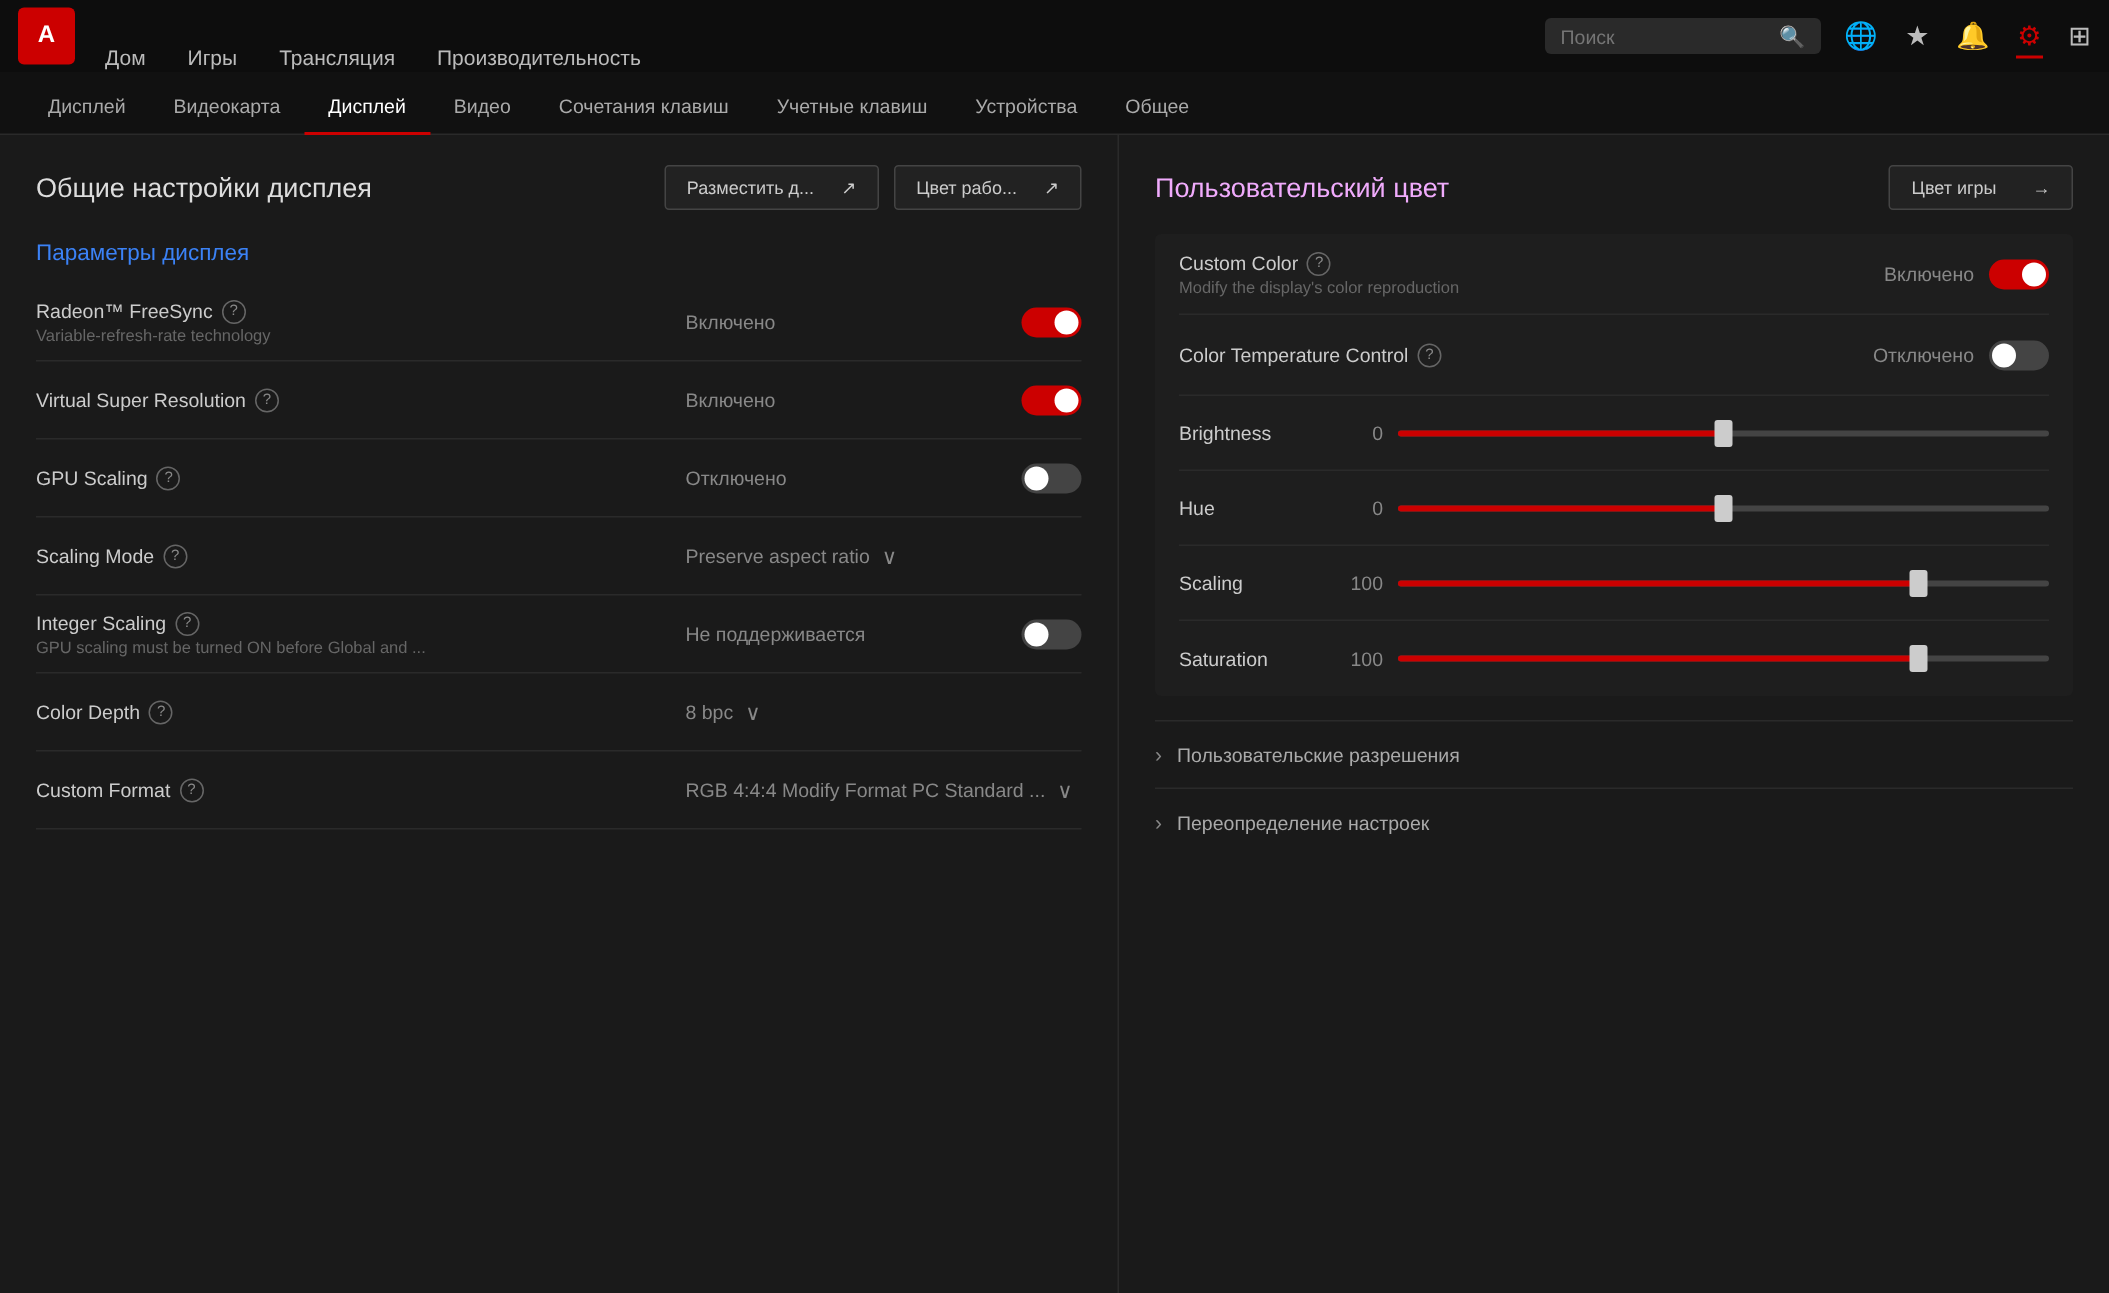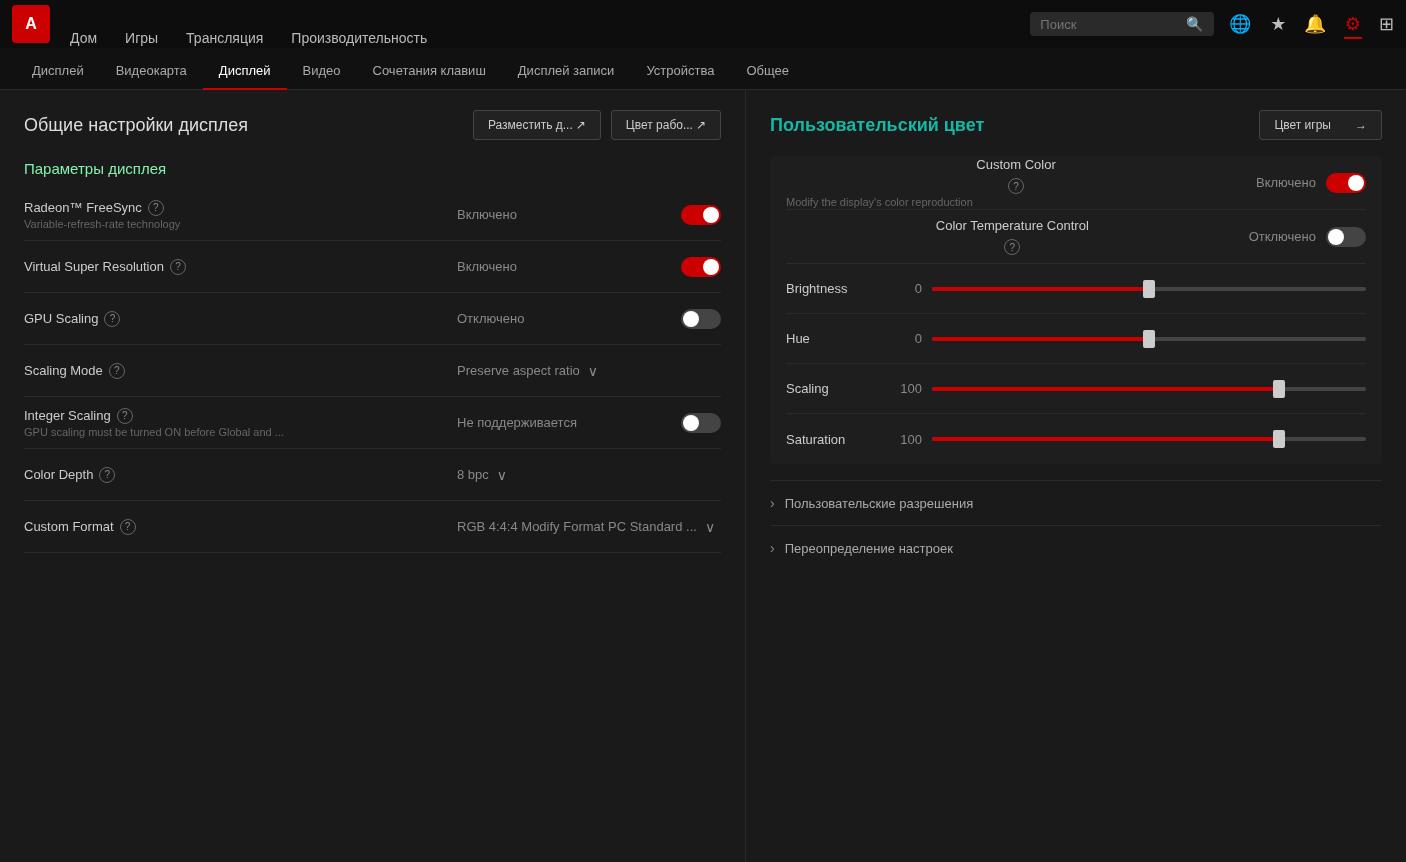--- a/index.html
+++ b/index.html
@@ -147,32 +147,32 @@
     .header-btn {
       background: #222;
       border: 1px solid #444;
       color: #ccc;
       padding: 7px 14px;
       border-radius: 3px;
       cursor: pointer;
       font-size: 12px;
       display: flex;
       align-items: center;
-      gap: 3px;
+      gap: 18px;
     }
 
     .monitor-label {
       font-size: 13px;
       color: #999;
       margin-bottom: 18px;
     }
 
     .params-title {
       font-size: 15px;
-      color: #86efac;
+      color: #3b82f6;
       font-weight: 400;
       margin-bottom: 12px;
     }
     .settings-row {
       border-bottom: 1px solid #2a2a2a;
       display: flex;
       align-items: center;
       min-height: 52px;
     }
     .settings-label {
@@ -253,22 +253,22 @@
       flex-shrink: 0;
     }
     .right-section-header {
       display: flex;
       justify-content: space-between;
       align-items: center;
       margin-bottom: 16px;
     }
     .right-section-title {
       font-size: 18px;
-      color: #14b8a6;
-      font-weight: 700;
+      color: #f0abfc;
+      font-weight: 400;
     }
     .game-color-btn {
       background: #222;
       border: 1px solid #444;
       color: #ccc;
       padding: 7px 14px;
       border-radius: 3px;
       cursor: pointer;
       font-size: 12px;
       display: flex;
@@ -292,21 +292,20 @@
     .right-row:last-child { border-bottom: none; }
     .right-label {
       flex: 1;
     }
     .right-label-main {
       display: flex;
       align-items: center;
       gap: 6px;
       color: #ccc;
       font-size: 13px;
-      flex-direction: column;
     }
     .right-label-sub {
       color: #666;
       font-size: 11px;
       margin-top: 2px;
     }
     .right-value {
       display: flex;
       align-items: center;
       gap: 10px;
@@ -405,21 +404,21 @@
     <span class="nav-icon">⊞</span>
   </div>
 </div>
 
 <div class="second-nav">
   <div class="tab">Дисплей</div>
   <div class="tab">Видеокарта</div>
   <div class="tab active">Дисплей</div>
   <div class="tab">Видео</div>
   <div class="tab">Сочетания клавиш</div>
-  <div class="tab">Дисплей записи</div>
+  <div class="tab">Учетные клавиш</div>
   <div class="tab">Устройства</div>
   <div class="tab">Общее</div>
 </div>
 
 <div class="main-content">
 
   <div class="left-panel">
     <div class="section-header">
       <div class="section-title">Общие настройки дисплея</div>
       <div class="header-buttons">

